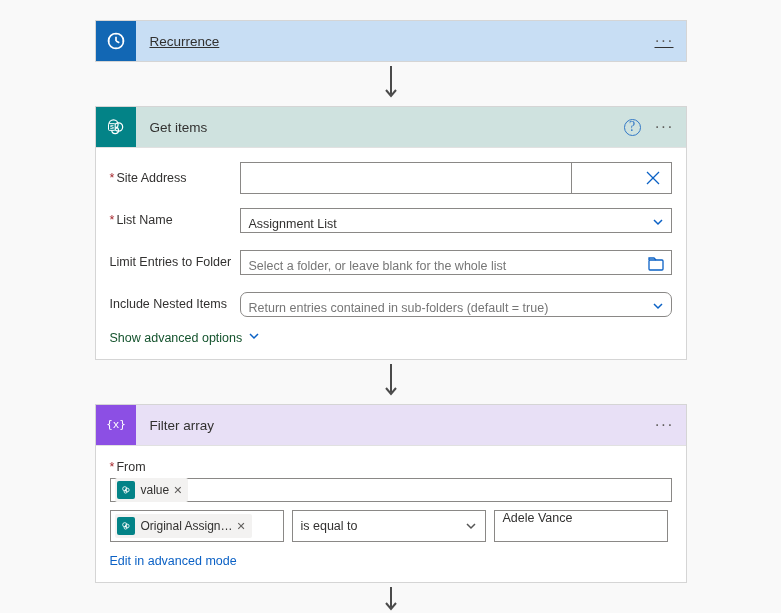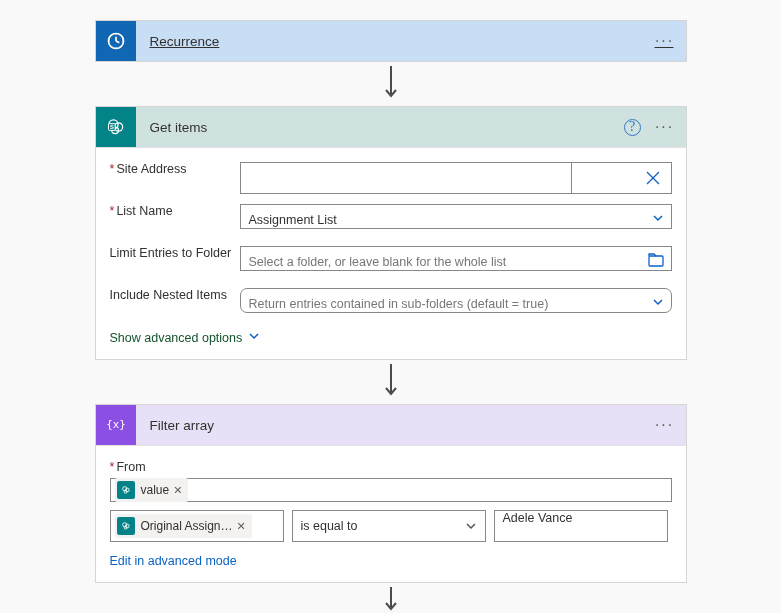--- a/index.html
+++ b/index.html
@@ -49,21 +49,21 @@
   .hdr-recurrence { background: #c8def4; text-decoration: underline; }
   .hdr-recurrence .icon-box { background: #1267b4; color:#fff; }
   
   .hdr-getitems { background: #cfe2df; }
   .hdr-getitems .icon-box { background: #038387; color:#fff; }
   
   .hdr-filter { background: #e8e0f6; }
   .hdr-filter .icon-box { background: #8c4fe4; color:#fff; }
   
   .card-body { padding: 14px 14px 14px 14px; border-top: 1px solid #e1e1e1; }
-  .form-row { display:flex; margin-bottom: 10px; min-height: 32px; }
+  .form-row { display:flex; align-items:center; margin-bottom: 10px; min-height: 32px; }
   .form-row .label { width: 130px; font-size: 12.5px; color:#323130; }
   .form-row .label .req { color:#a4262c; margin-right:2px; }
   .form-row .field { flex:1; position:relative; }
   .textbox {
     width: 100%;
     height: 25px;
     border: 1px solid #8a8886;
     background: #fff;
     padding: 0 28px 0 8px;
     font-size: 12.5px;

